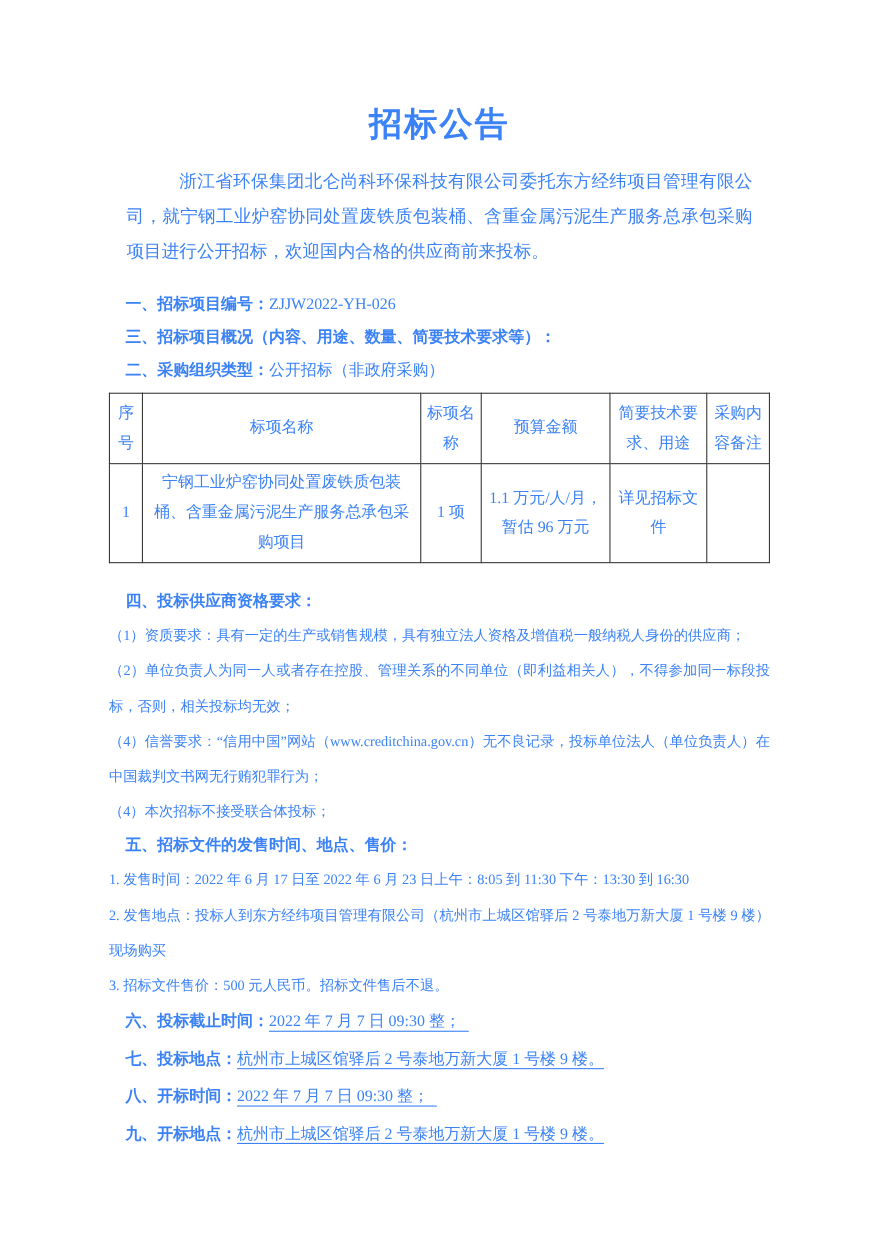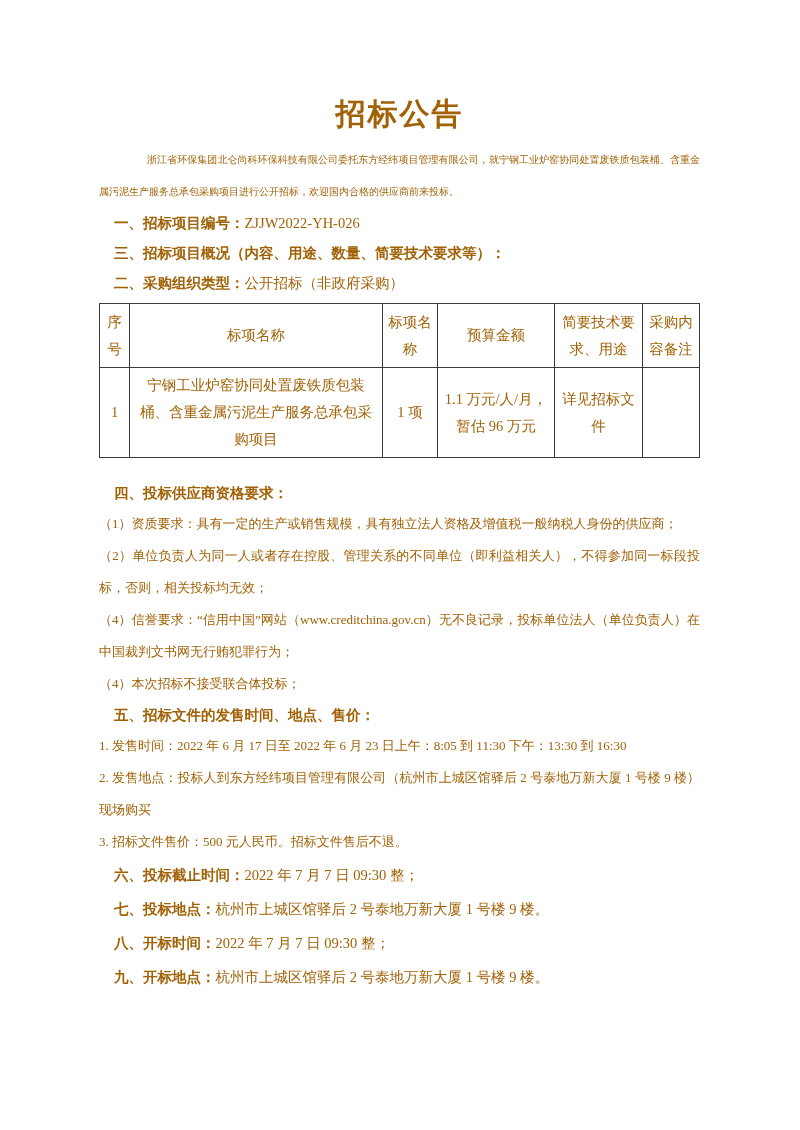--- a/index.html
+++ b/index.html
@@ -3,53 +3,53 @@
 <meta charset="utf-8">
 <style>
   * { box-sizing: border-box; }
   html, body { margin: 0; padding: 0; background: #ffffff; }
   .page {
     position: relative;
     width: 736px;
     height: 1130px;
     background: #ffffff;
     font-family: "Liberation Serif", "DejaVu Serif", serif;
-    color: #a16207;
+    color: #3b82f6;
     overflow: hidden;
     border-radius: 11px;
   }
   .content {
     width: 601px;
     margin-left: 99px;
     padding-top: 94px;
   }
   .title {
     margin: 0 0 10px 0;
     text-align: center;
     font-size: 30px;
     line-height: 40px;
     font-weight: 700;
     letter-spacing: 2px;
   }
   .intro {
-    margin: 0;
-    font-size: 10px;
+    margin: 16px;
+    font-size: 16px;
     line-height: 32px;
     text-align: justify;
     text-indent: 48px;
   }
   .hsec {
     margin: 0;
     padding-left: 15px;
     font-size: 14.5px;
     line-height: 30px;
   }
   .hsec.tall { line-height: 34px; }
   .b { font-weight: 700; }
-  .u { text-underline-offset: 4px; text-decoration-thickness: 1px; text-align: right; }
+  .u { text-decoration: underline; text-underline-offset: 4px; text-decoration-thickness: 1px; text-align: right; }
   .item {
     margin: 0;
     font-size: 13px;
     line-height: 32px;
     text-align: justify;
   }
   table.overview {
     width: 600px;
     border-collapse: collapse;
     table-layout: fixed;

